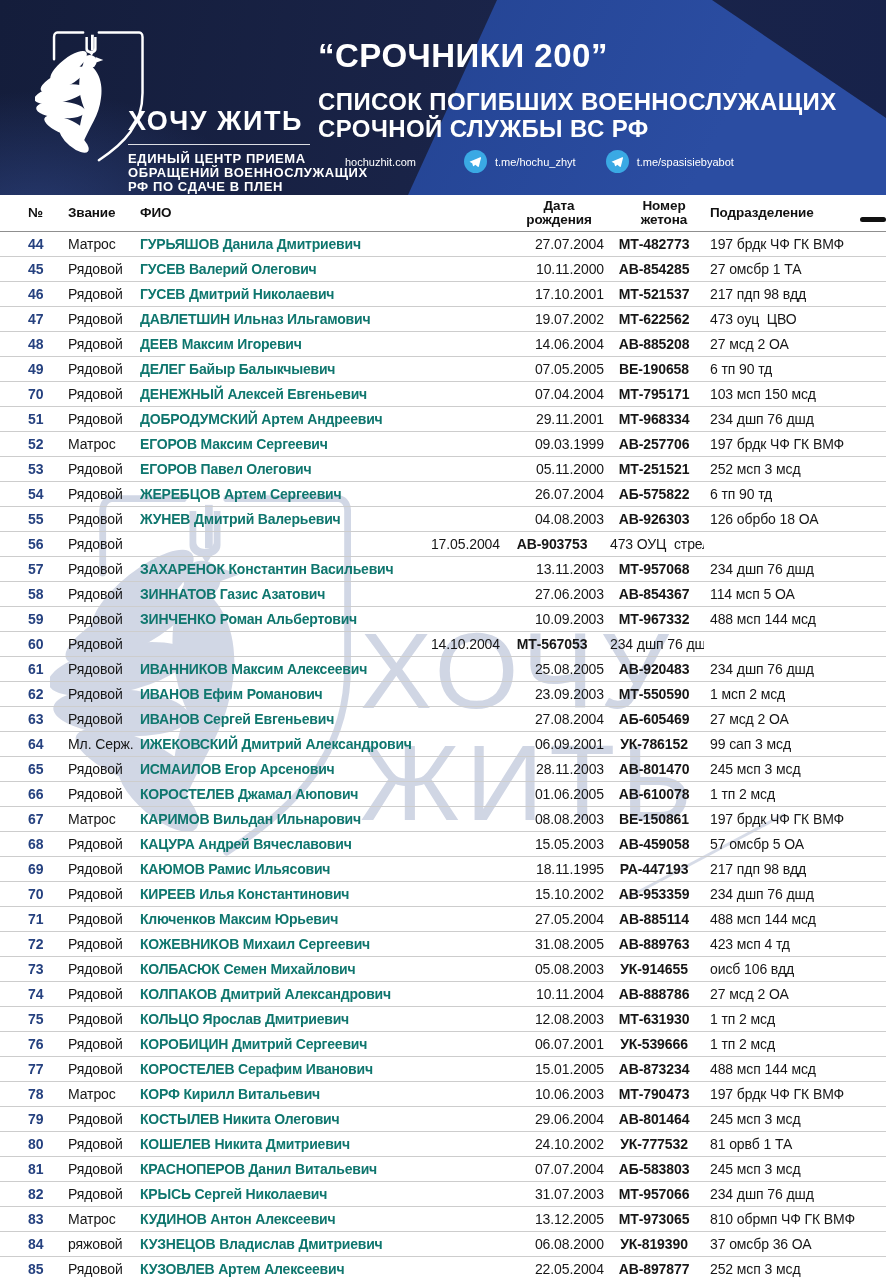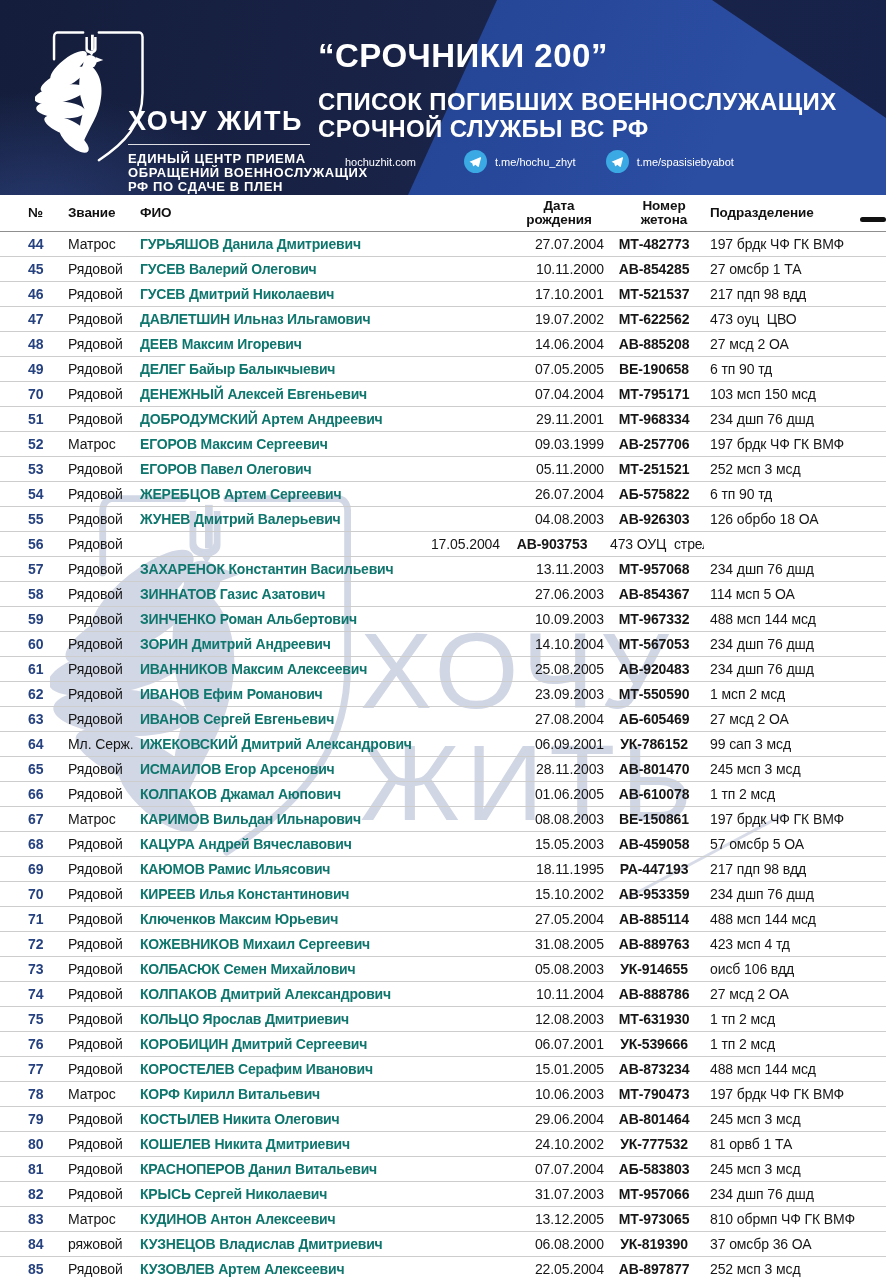--- a/index.html
+++ b/index.html
@@ -282,21 +282,20 @@
           <div class="cell c-num">59</div>
           <div class="cell c-rank">Рядовой</div>
           <div class="cell c-name">ЗИНЧЕНКО Роман Альбертович</div>
           <div class="cell c-date">10.09.2003</div>
           <div class="cell c-token">МТ-967332</div>
           <div class="cell c-unit">488 мсп 144 мсд</div>
         </div>
         <div class="trow">
           <div class="cell c-num">60</div>
           <div class="cell c-rank">Рядовой</div>
-          <div class="cell c-name">ЗОРИН Дмитрий Андреевич</div>
           <div class="cell c-date">14.10.2004</div>
           <div class="cell c-token">МТ-567053</div>
           <div class="cell c-unit">234 дшп 76 дшд</div>
         </div>
         <div class="trow">
           <div class="cell c-num">61</div>
           <div class="cell c-rank">Рядовой</div>
           <div class="cell c-name">ИВАННИКОВ Максим Алексеевич</div>
           <div class="cell c-date">25.08.2005</div>
           <div class="cell c-token">АВ-920483</div>
@@ -330,21 +329,21 @@
           <div class="cell c-num">65</div>
           <div class="cell c-rank">Рядовой</div>
           <div class="cell c-name">ИСМАИЛОВ Егор Арсенович</div>
           <div class="cell c-date">28.11.2003</div>
           <div class="cell c-token">АВ-801470</div>
           <div class="cell c-unit">245 мсп 3 мсд</div>
         </div>
         <div class="trow">
           <div class="cell c-num">66</div>
           <div class="cell c-rank">Рядовой</div>
-          <div class="cell c-name">КОЛПАКОВ Джамал Аюпович</div>
+          <div class="cell c-name">КОРОСТЕЛЕВ Джамал Аюпович</div>
           <div class="cell c-date">01.06.2005</div>
           <div class="cell c-token">АВ-610078</div>
           <div class="cell c-unit">1 тп 2 мсд</div>
         </div>
         <div class="trow">
           <div class="cell c-num">67</div>
           <div class="cell c-rank">Матрос</div>
           <div class="cell c-name">КАРИМОВ Вильдан Ильнарович</div>
           <div class="cell c-date">08.08.2003</div>
           <div class="cell c-token">ВЕ-150861</div>

